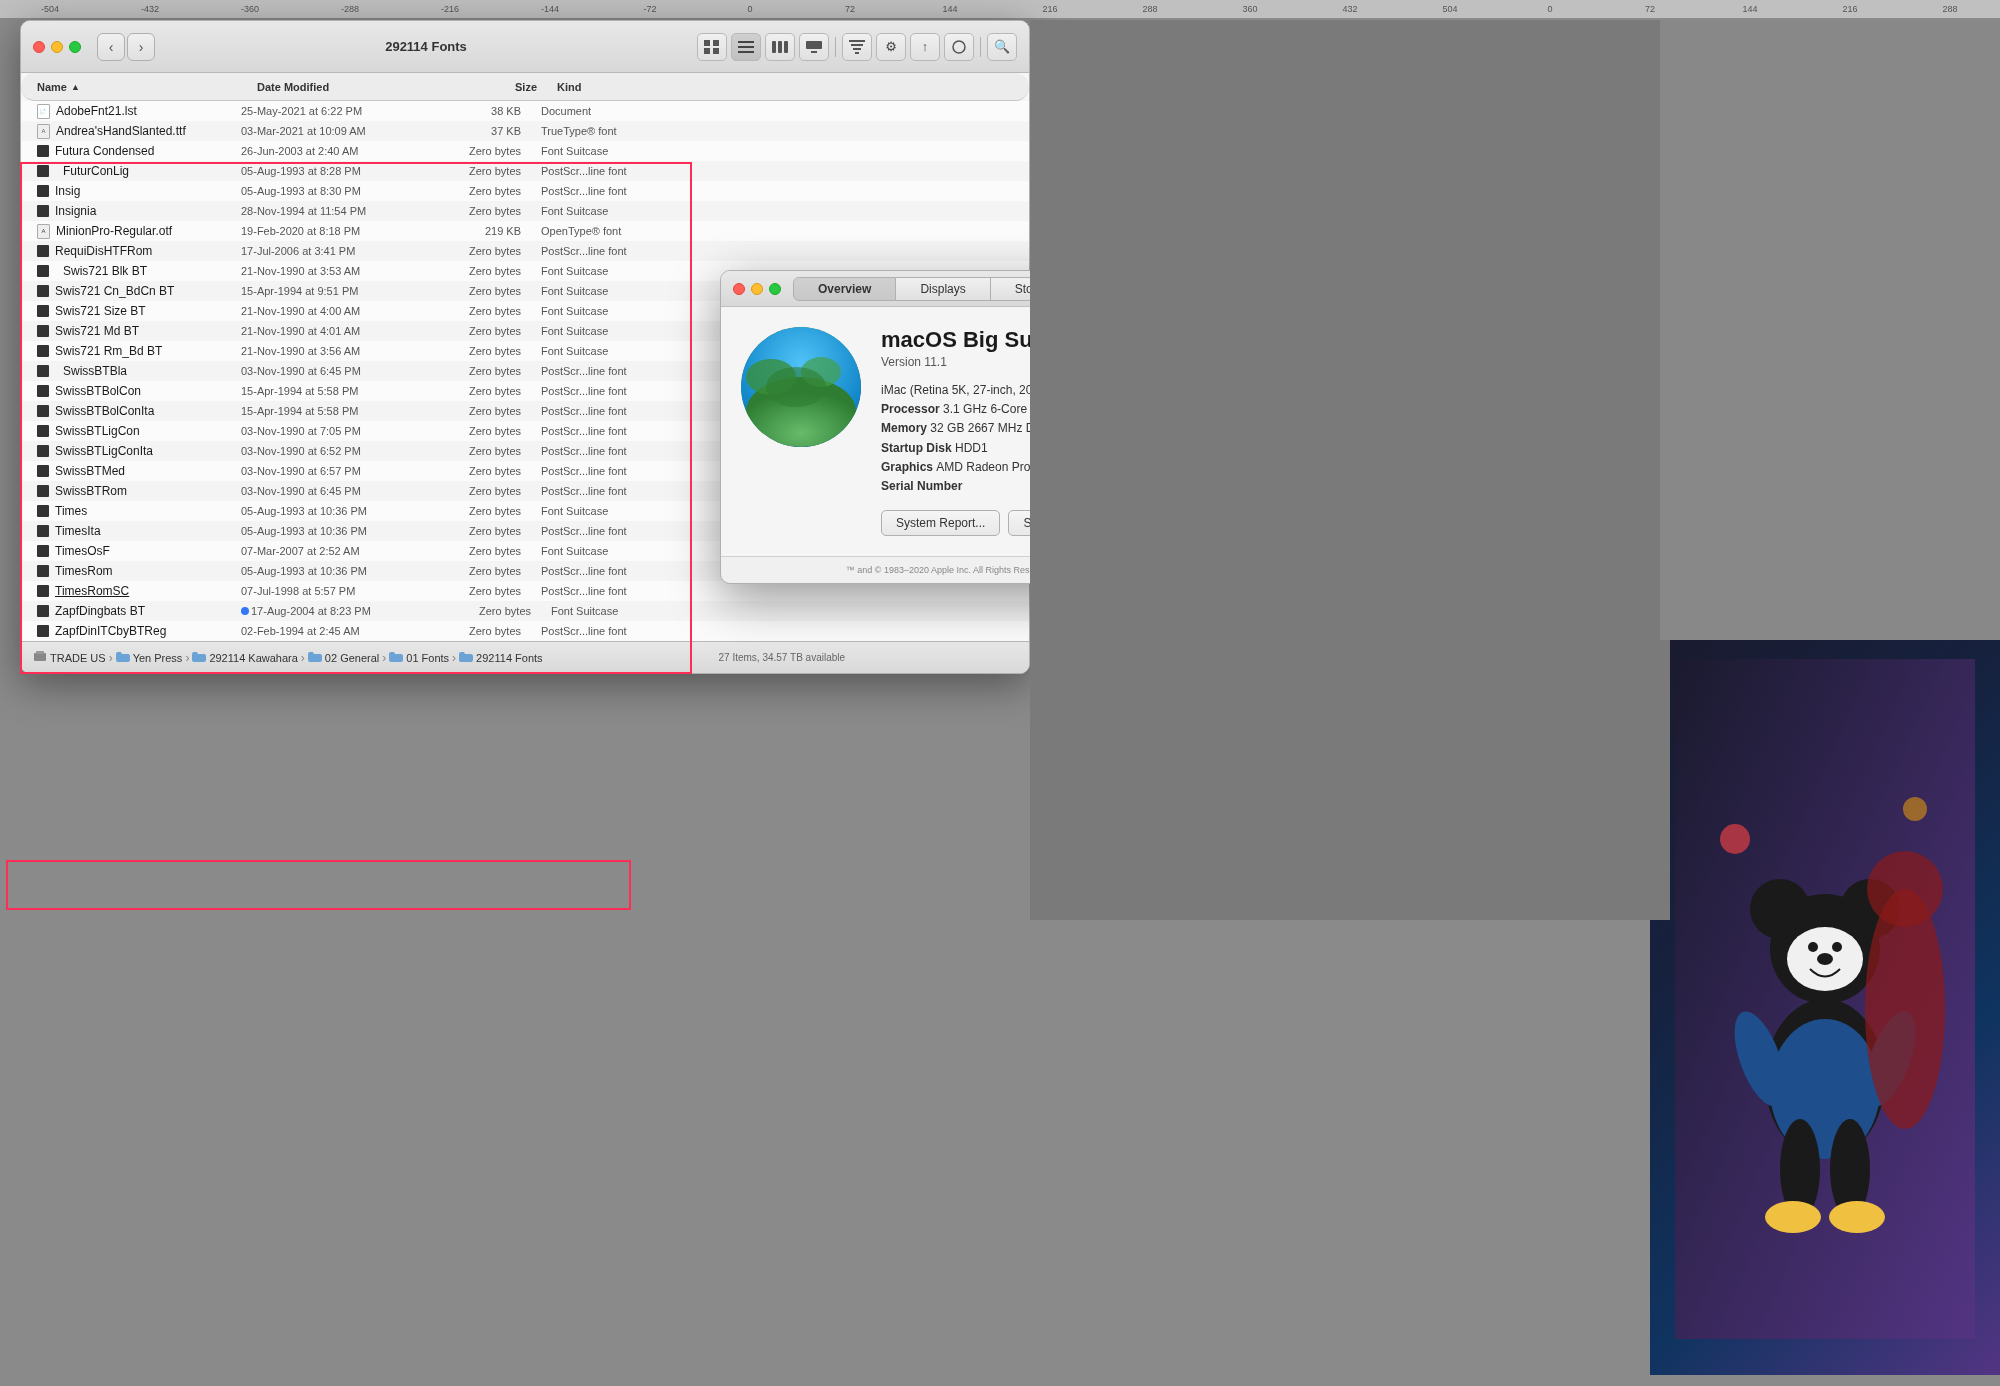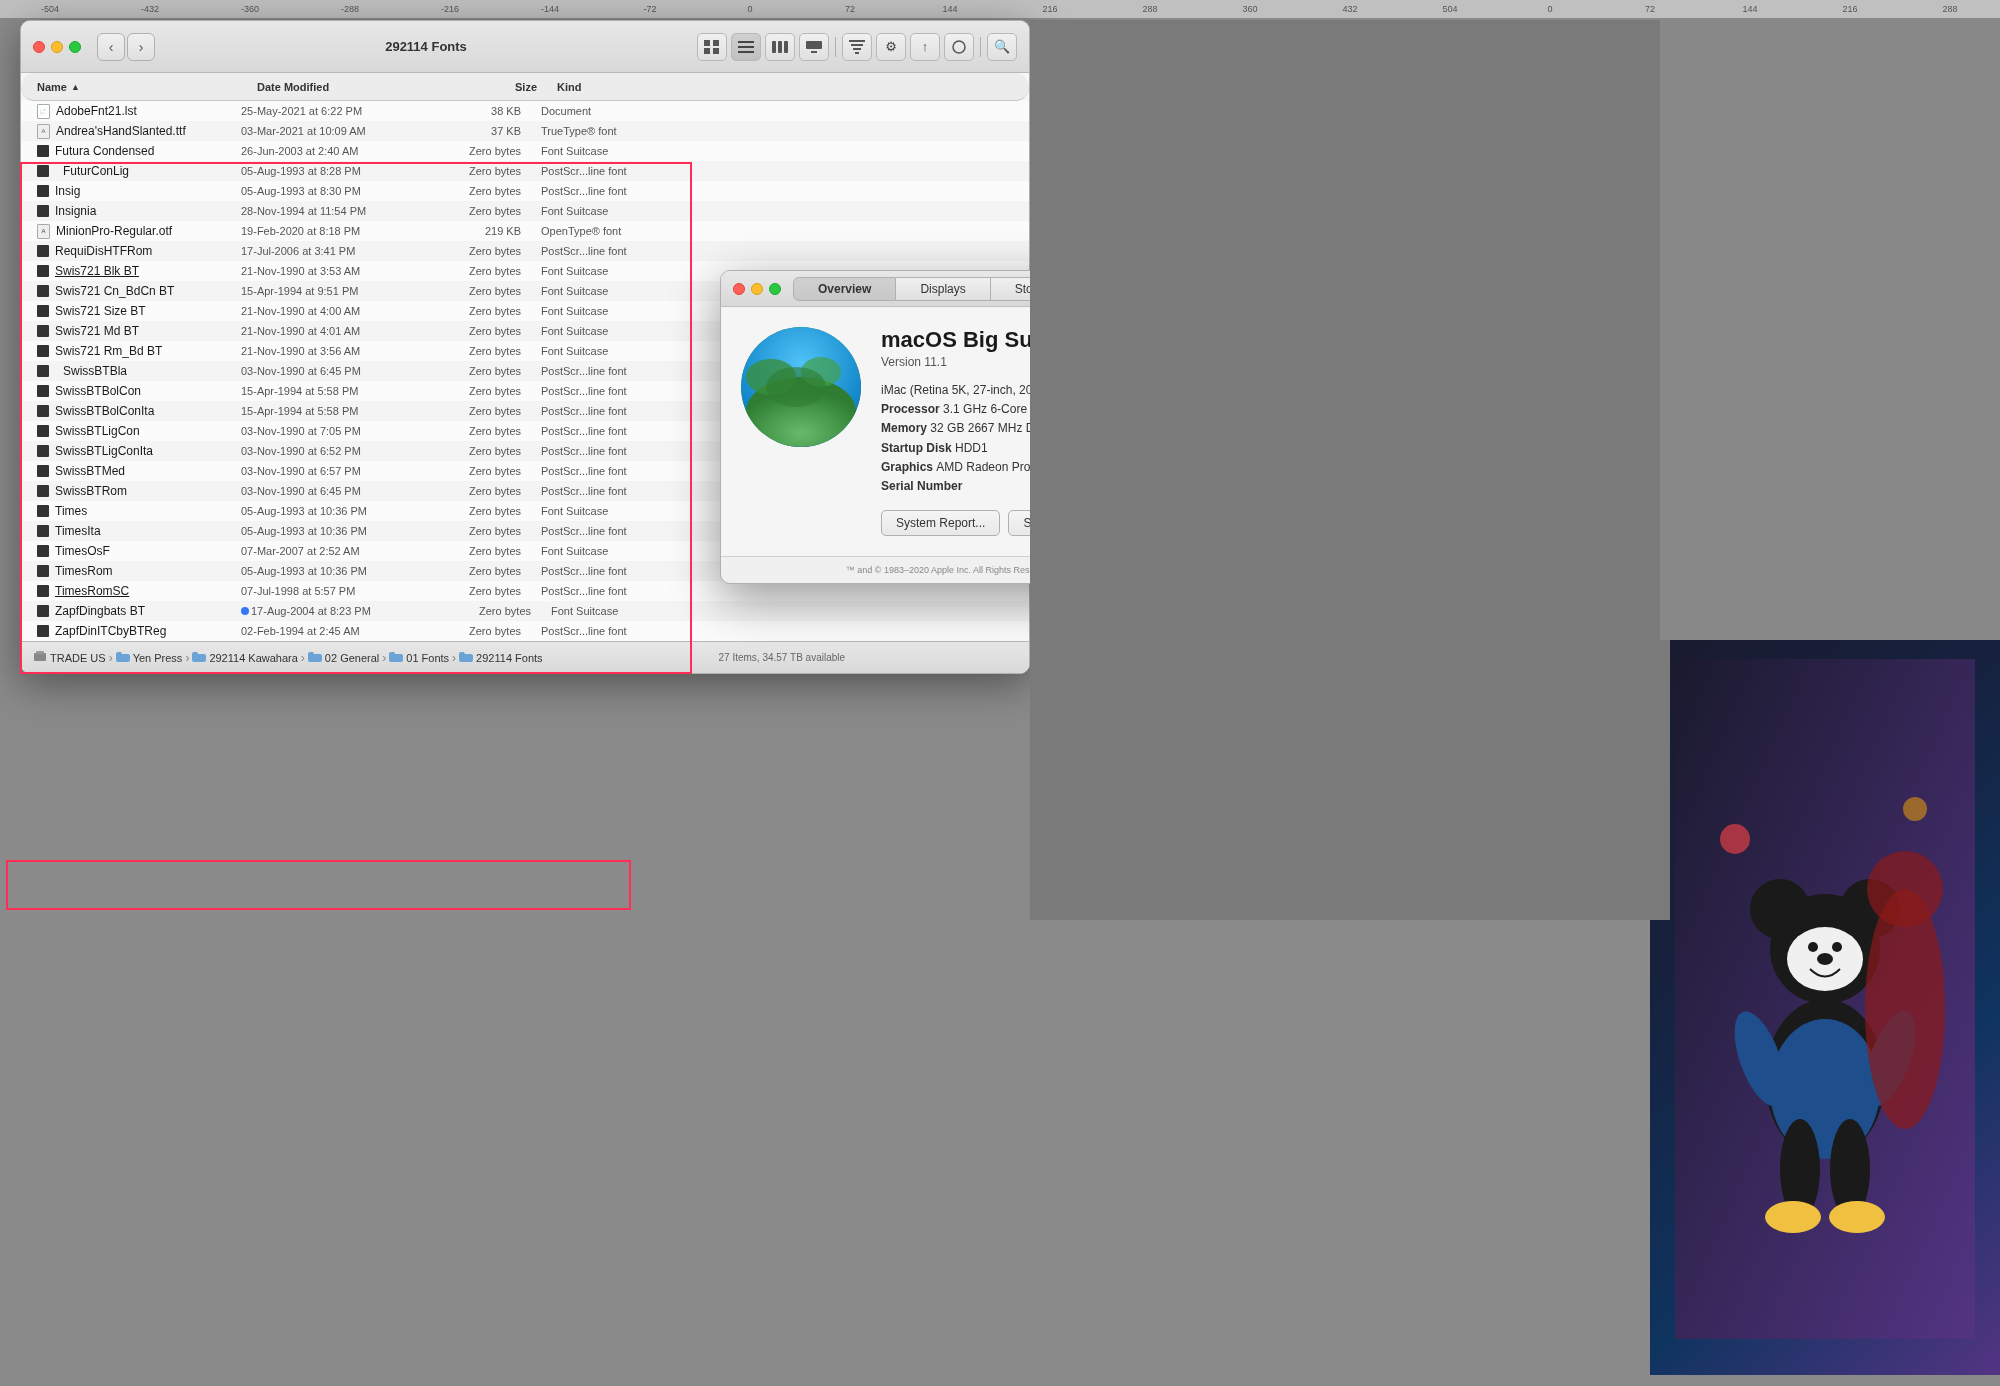--- a/index.html
+++ b/index.html
@@ -486,21 +486,21 @@
         <span style="margin-left:4px;">RequiDisHTFRom</span>
       </div>
 
       <div class="row-date">17-Jul-2006 at 3:41 PM</div>
       <div class="row-size">Zero bytes</div>
       <div class="row-kind">PostScr...line font</div>
     </div>
       <div class="file-row">
       <div class="row-name">
         <div style="width:12px;height:12px;background:#333;border-radius:1px;flex-shrink:0;"></div>
-        <span style="margin-left:4px;text-decoration:underline;">Swis721 Blk BT</span>
+        <span style="margin-left:12px;">Swis721 Blk BT</span>
       </div>
 
       <div class="row-date">21-Nov-1990 at 3:53 AM</div>
       <div class="row-size">Zero bytes</div>
       <div class="row-kind">Font Suitcase</div>
     </div>
       <div class="file-row">
       <div class="row-name">
         <div style="width:12px;height:12px;background:#333;border-radius:1px;flex-shrink:0;"></div>
         <span style="margin-left:4px;">Swis721 Cn_BdCn BT</span>

